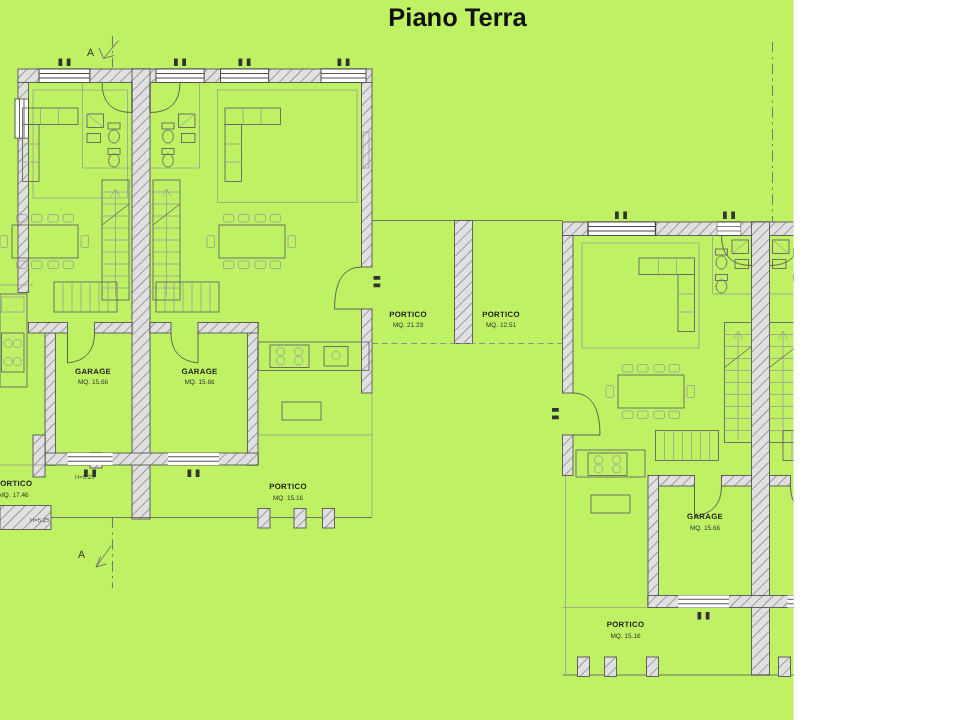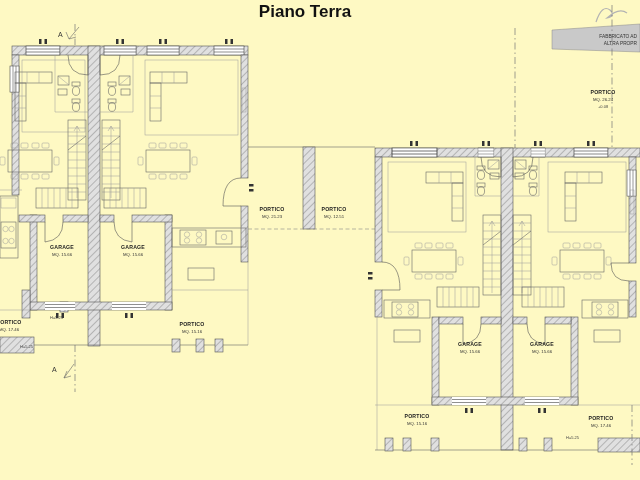--- a/index.html
+++ b/index.html
@@ -1,17 +1,17 @@
 <!DOCTYPE html>
 <html><head>
 <meta charset="utf-8">
 <style>
   html,body{margin:0;padding:0;background:#fff;}
-  #stage{position:relative;width:640px;height:480px;background:#fef9c3;overflow:hidden;
-         font-family:"Liberation Sans",sans-serif;}
+  #stage{position:relative;width:517px;height:480px;background:#bef264;overflow:hidden;
+         font-family:"Liberation Sans",sans-serif;padding-left:12px;}
   svg{position:absolute;left:0;top:0;}
   .wall{fill:url(#hatch);stroke:#555;stroke-width:.6;}
   .thin{fill:none;stroke:#666;stroke-width:.6;}
   .thin2{fill:none;stroke:#9a9a9a;stroke-width:.5;}
   .door{fill:none;stroke:#555;stroke-width:.6;}
   .lineD{stroke:#777;stroke-width:.7;stroke-dasharray:7 3 1.5 3;fill:none;}
   .dash{stroke:#888;stroke-width:.6;stroke-dasharray:4 2.5;fill:none;}
   .winln{stroke:#444;stroke-width:.6;}
   .mark{fill:#333;}
   .lbl{font-size:5.2px;font-weight:bold;fill:#222;text-anchor:middle;letter-spacing:.2px;

